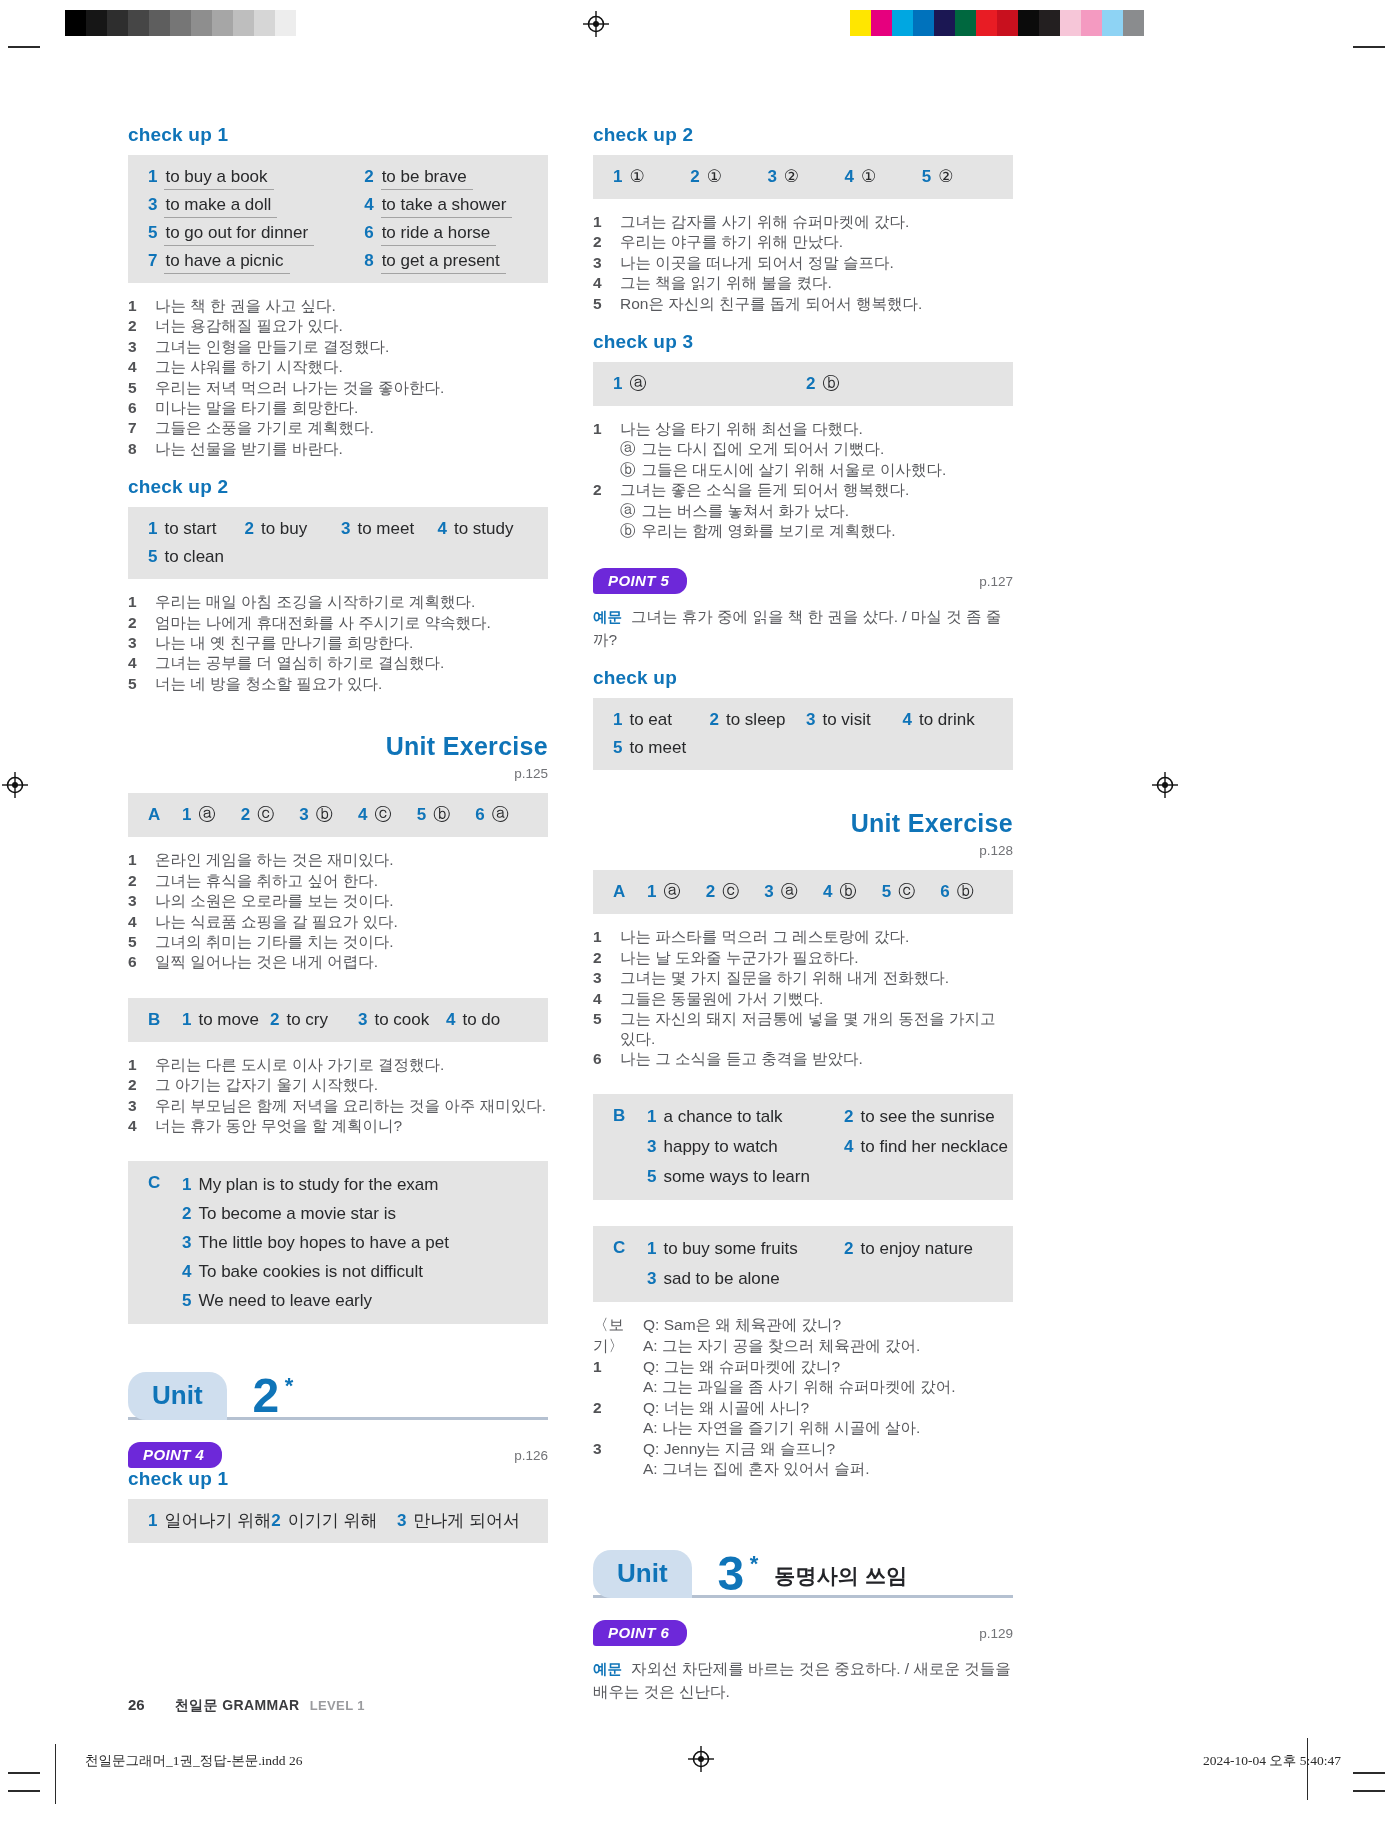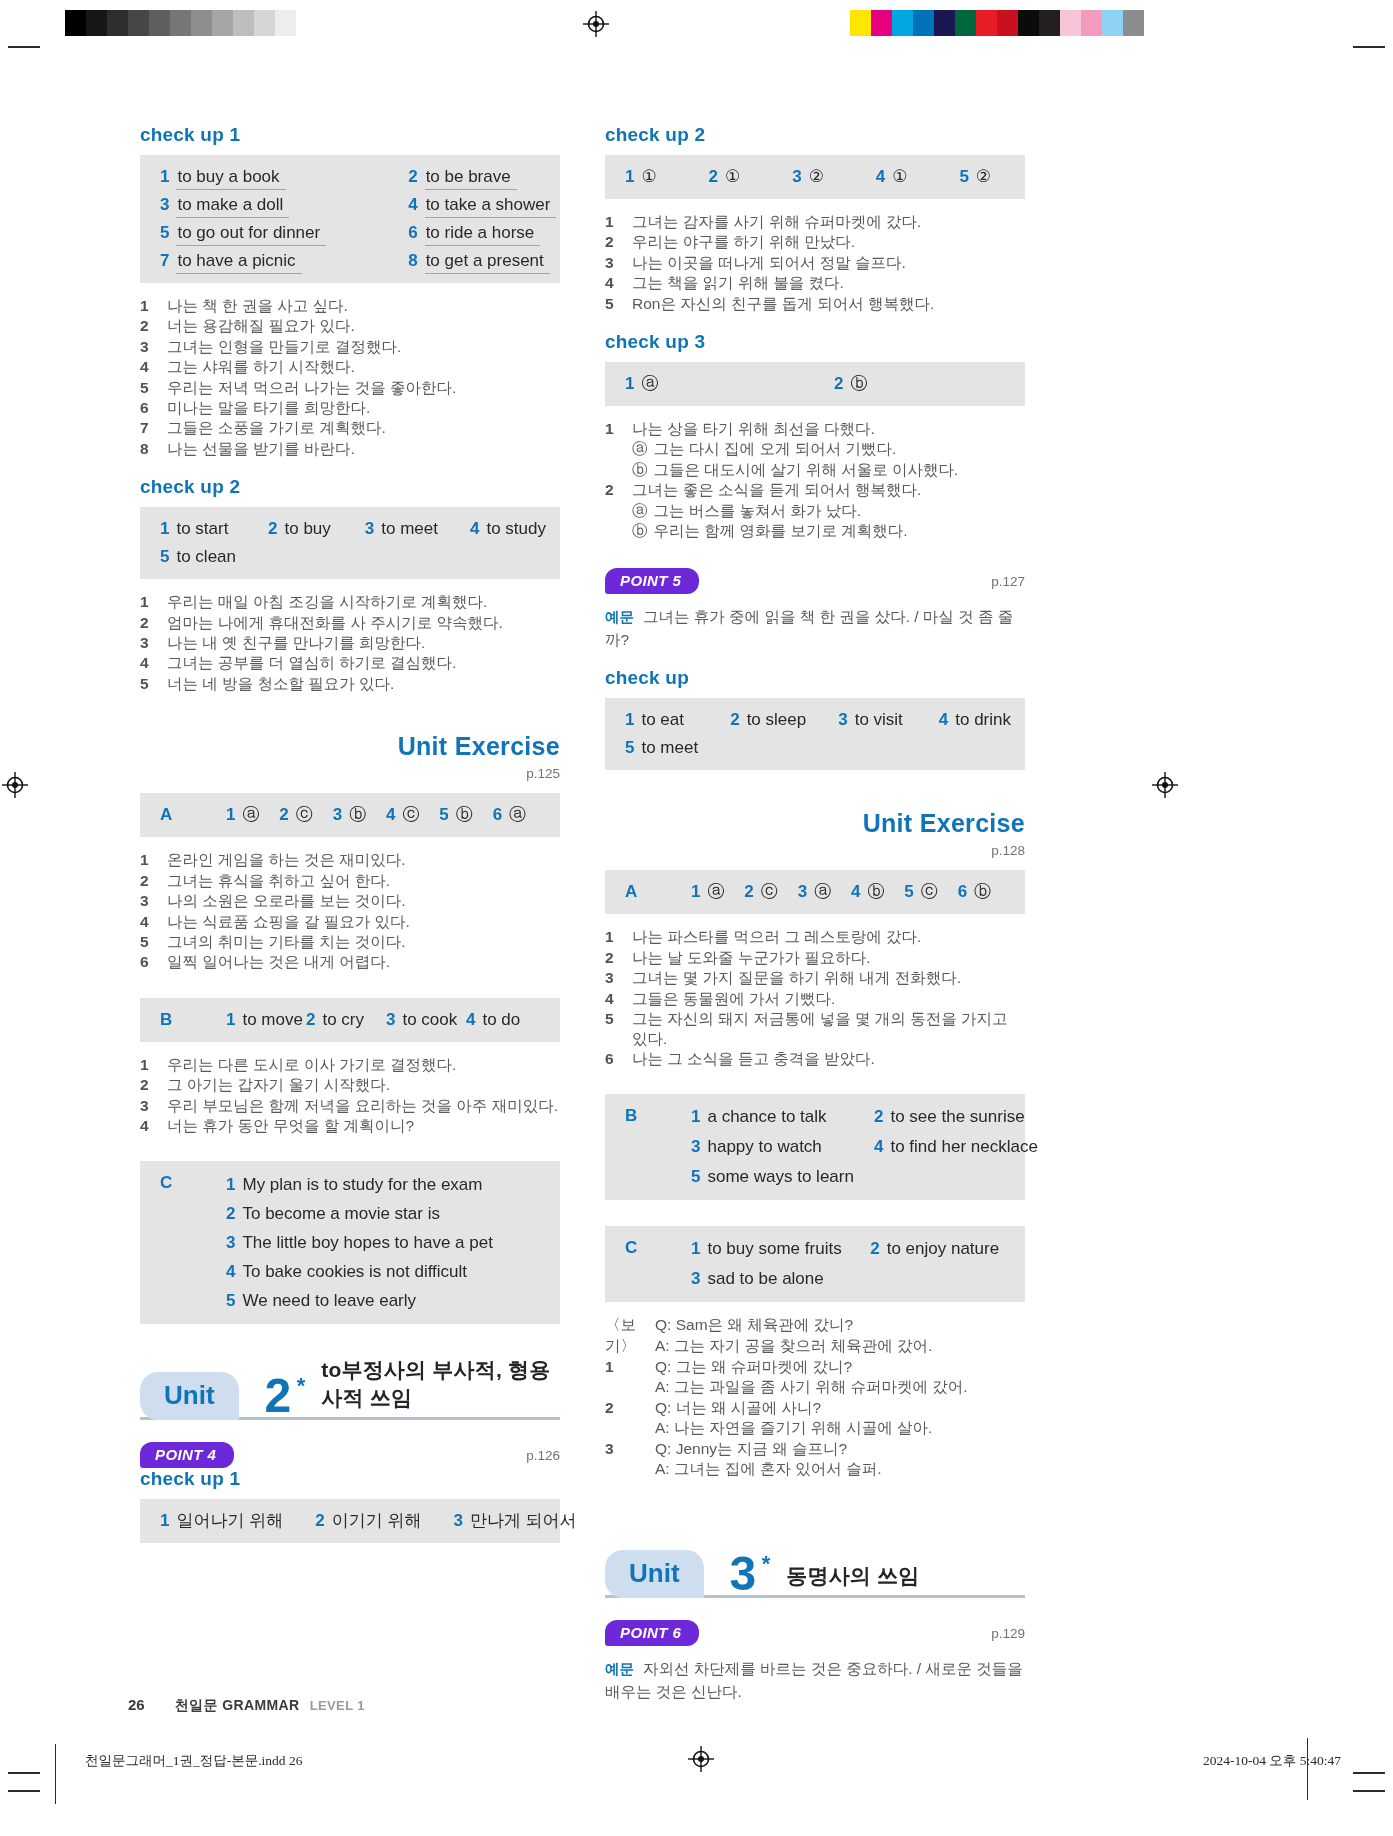--- a/index.html
+++ b/index.html
@@ -9,30 +9,30 @@
     overflow:hidden;
   }
   
   .bar{position:absolute;top:10px;height:26px;display:flex;}
   .bar .cell{width:21px;height:26px;flex:none;}
   #grayscale-bar{left:65px;}
   #cmyk-bar{left:850px;}
   .regmark{position:absolute;}
   .cropline{position:absolute;background:#2b2b2b;}
   
-  #content{position:absolute;left:140px;top:124px;width:885px;display:flex;gap:45px;}
+  #content{position:absolute;left:128px;top:124px;width:885px;display:flex;gap:45px;}
   .col{width:420px;flex:0 0 420px;}
   
   .cu-h{color:#0f74b8;font-size:19px;font-weight:bold;margin:0 0 9px 0;letter-spacing:.2px;}
   .ue-row{display:flex;align-items:flex-end;margin:0 0 12px 0;}
   .ue-title{color:#0f74b8;font-size:25px;font-weight:bold;letter-spacing:.3px;line-height:26px;}
   .ue-dots{flex:1;border-bottom:2px dotted #b5c0cc;margin:0 10px 5px 14px;height:1px;}
   .pg{color:#717276;font-size:13.5px;line-height:15px;}
   
-  .box{background:#e4e4e4;padding:9px 14px 9px 20px;margin-bottom:13px;font-size:17px;line-height:26px;color:#28292b;gap:32px;}
+  .box{background:#e4e4e4;padding:9px 14px 9px 20px;margin-bottom:13px;font-size:17px;line-height:26px;color:#28292b;}
   .ans{white-space:nowrap;}
   .ans .n{color:#0f74b8;font-weight:bold;margin-right:7px;font-style:normal;}
   .ans .t{color:#28292b;}
   .u .t{border-bottom:1px solid #a3a3a3;padding:0 6px 2px 1px;display:inline-block;line-height:21px;}
   .g2{display:grid;grid-template-columns:56% 44%;row-gap:2px;}
   .g4{display:grid;grid-template-columns:repeat(4,1fr);row-gap:2px;}
   .g5{display:grid;grid-template-columns:repeat(5,1fr);}
   .g3{display:grid;grid-template-columns:1.05fr 1.1fr 1.2fr;}
   .lblbox{display:flex;}
   .lbl{color:#0f74b8;font-weight:bold;width:34px;flex:none;}
@@ -309,21 +309,20 @@
         <span class="ans"><b class="n">4</b><span class="t">To bake cookies is not difficult</span></span>
         <span class="ans"><b class="n">5</b><span class="t">We need to leave early</span></span>
       </span>
     </div>
 
     <div class="unit-hdr">
       <span class="unit-line"></span>
       <span class="unit-inner">
         <span class="unit-pill">Unit</span>
         <span class="unit-num"><span>2</span><span class="star">*</span></span>
-        <span class="unit-title">to부정사의 부사적, 형용사적 쓰임</span>
       </span>
     </div>
 
     <div class="point-row">
       <span class="badge">POINT 4</span>
       <span class="pg">p.126</span>
     </div>
 
     <h3 class="cu-h">check up 1</h3>
     <div class="box g3">

